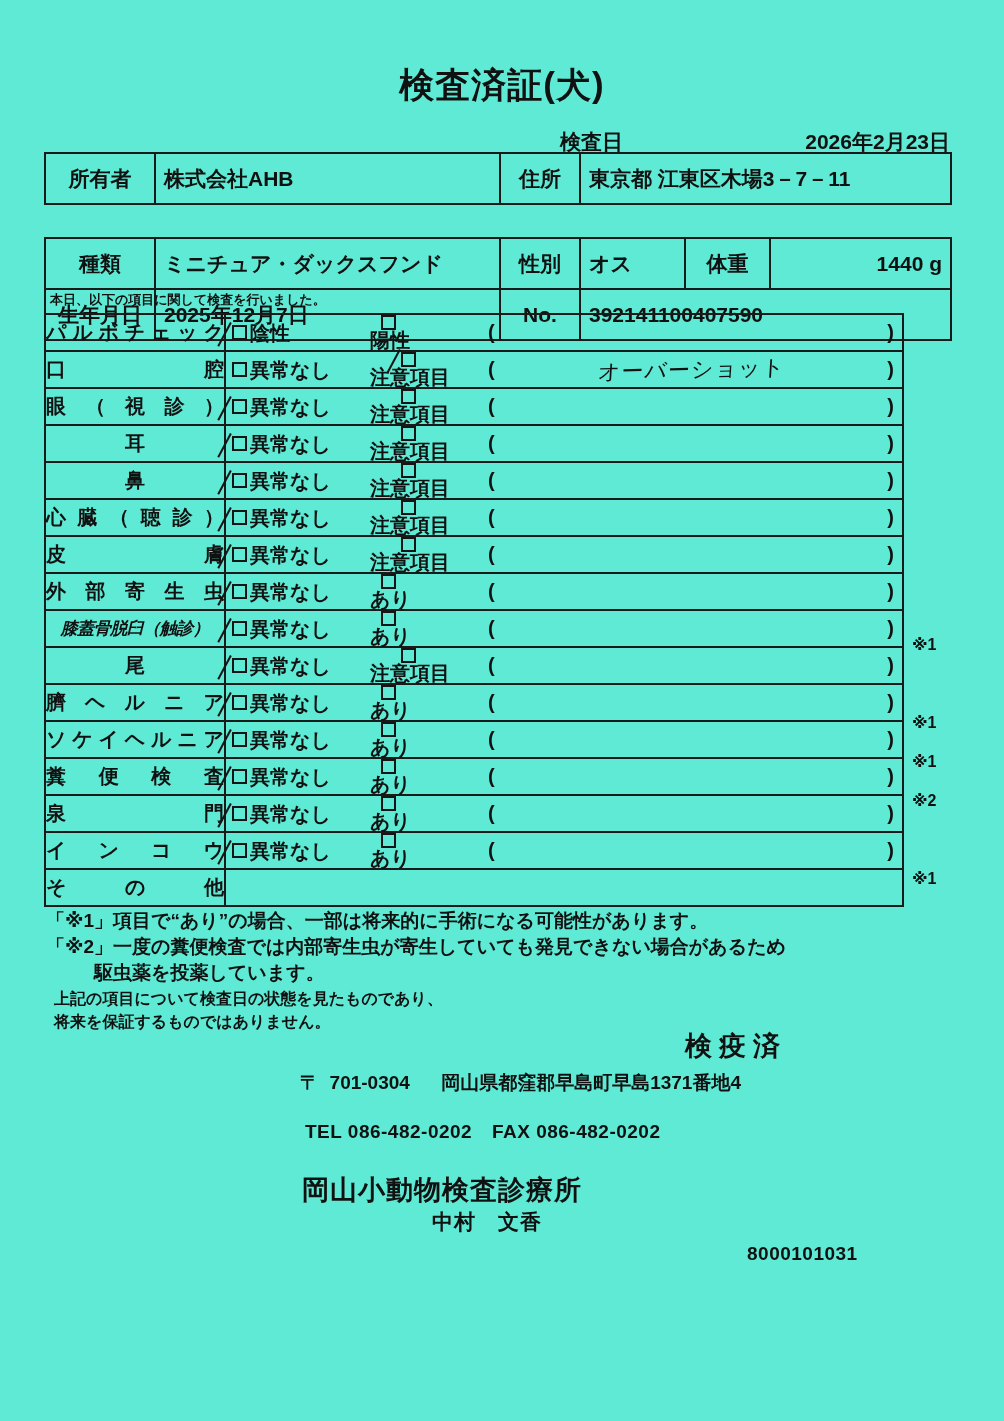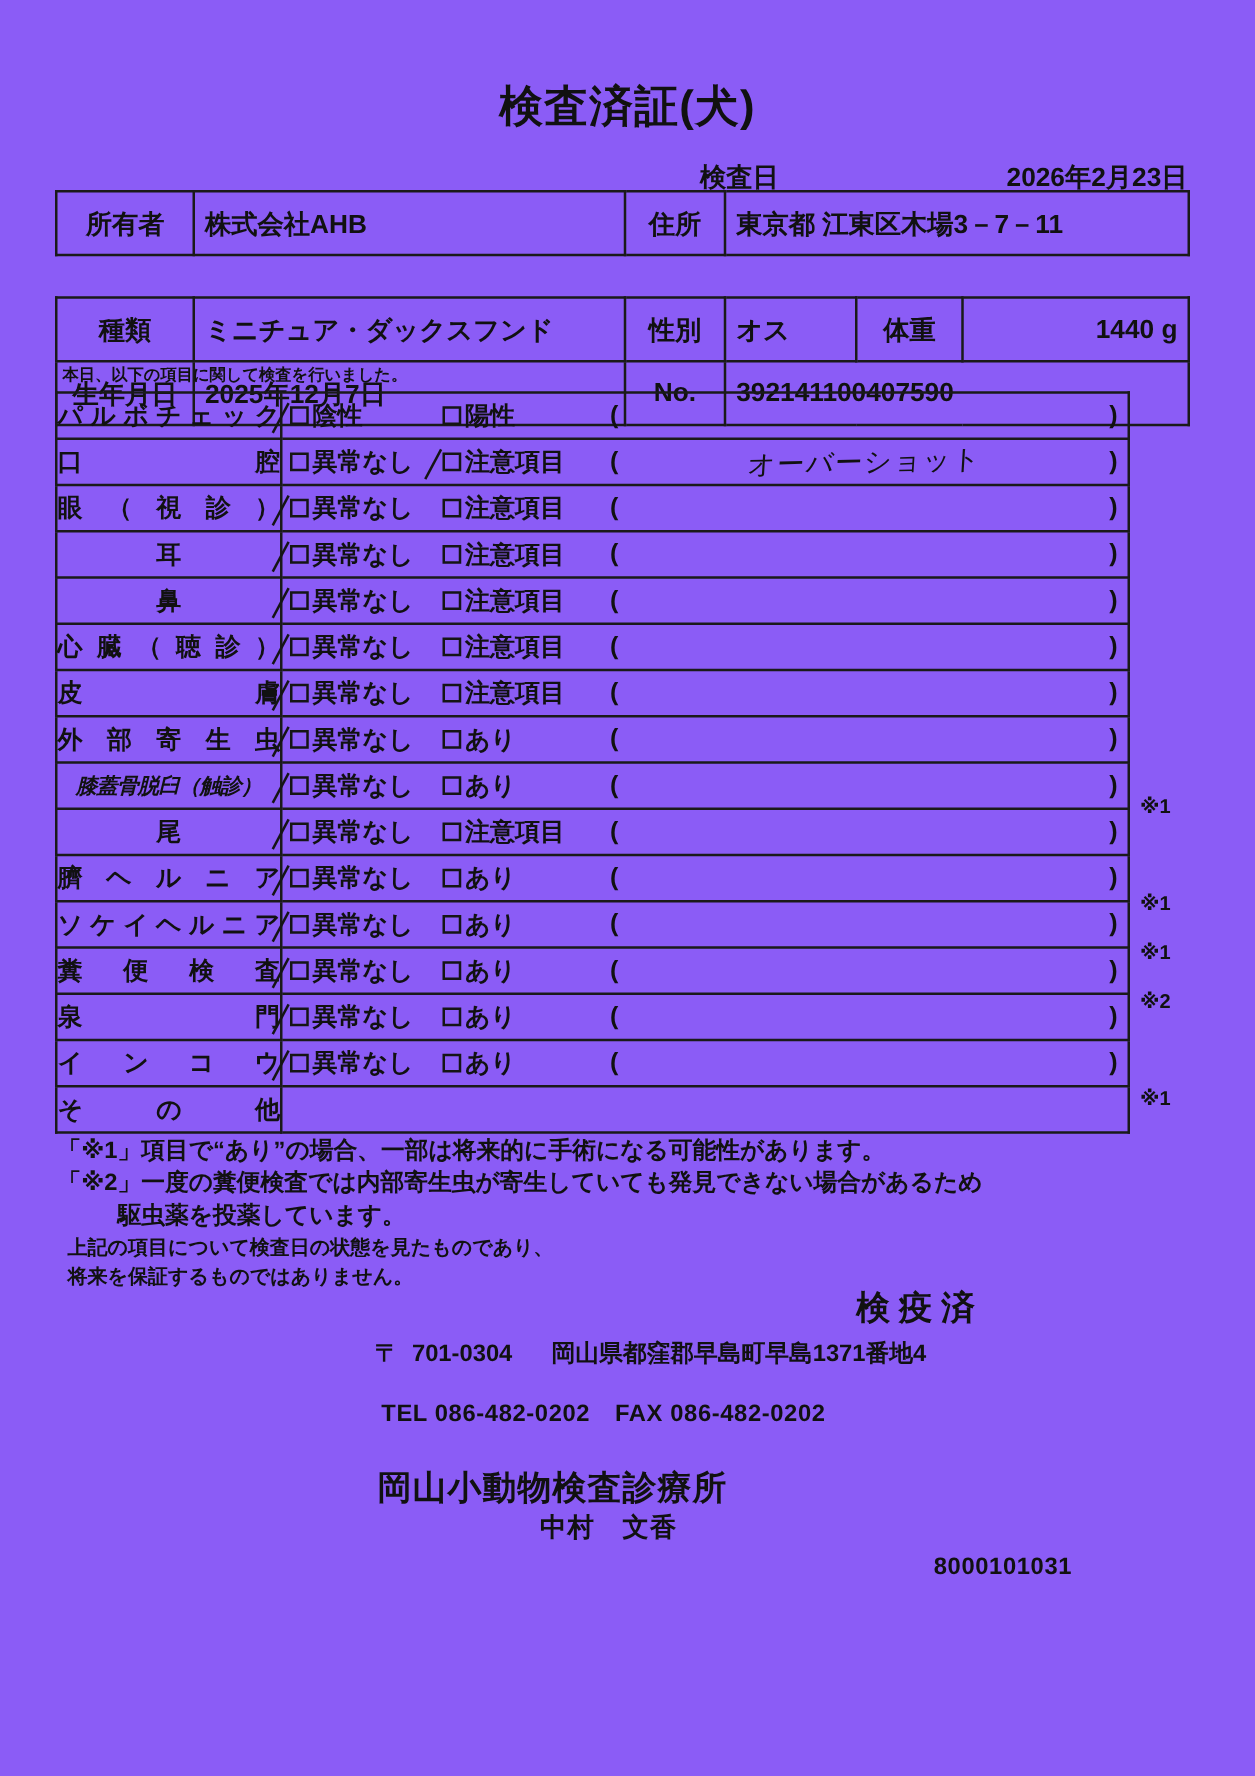--- a/index.html
+++ b/index.html
@@ -9,21 +9,21 @@
     background: #ffffff;
   }
   body {
     font-family: "Liberation Sans", "DejaVu Sans", sans-serif;
     color: #111111;
   }
   #page {
     position: relative;
     width: 1004px;
     height: 1421px;
-    background: #8b5cf6;
+    background: #5eead4;
     overflow: hidden;
   }
 
   
   .doc-title {
     position: absolute;
     left: 0;
     top: 62px;
     width: 1004px;
     text-align: center;
@@ -125,21 +125,21 @@
     height: 100%;
     position: relative;
   }
   .opt {
     display: inline-flex;
     align-items: center;
     white-space: nowrap;
     justify-content: space-between;
   }
   .opt-a { position: absolute; left: 6px; }
-  .opt-b { position: absolute; left: 128px; }
+  .opt-b { position: absolute; left: 144px; flex-direction: column; }
 
   
   .box {
     position: relative;
     display: inline-block;
     width: 15px;
     height: 15px;
     border: 2px solid #151515;
     margin-right: 3px;
     box-sizing: border-box;

